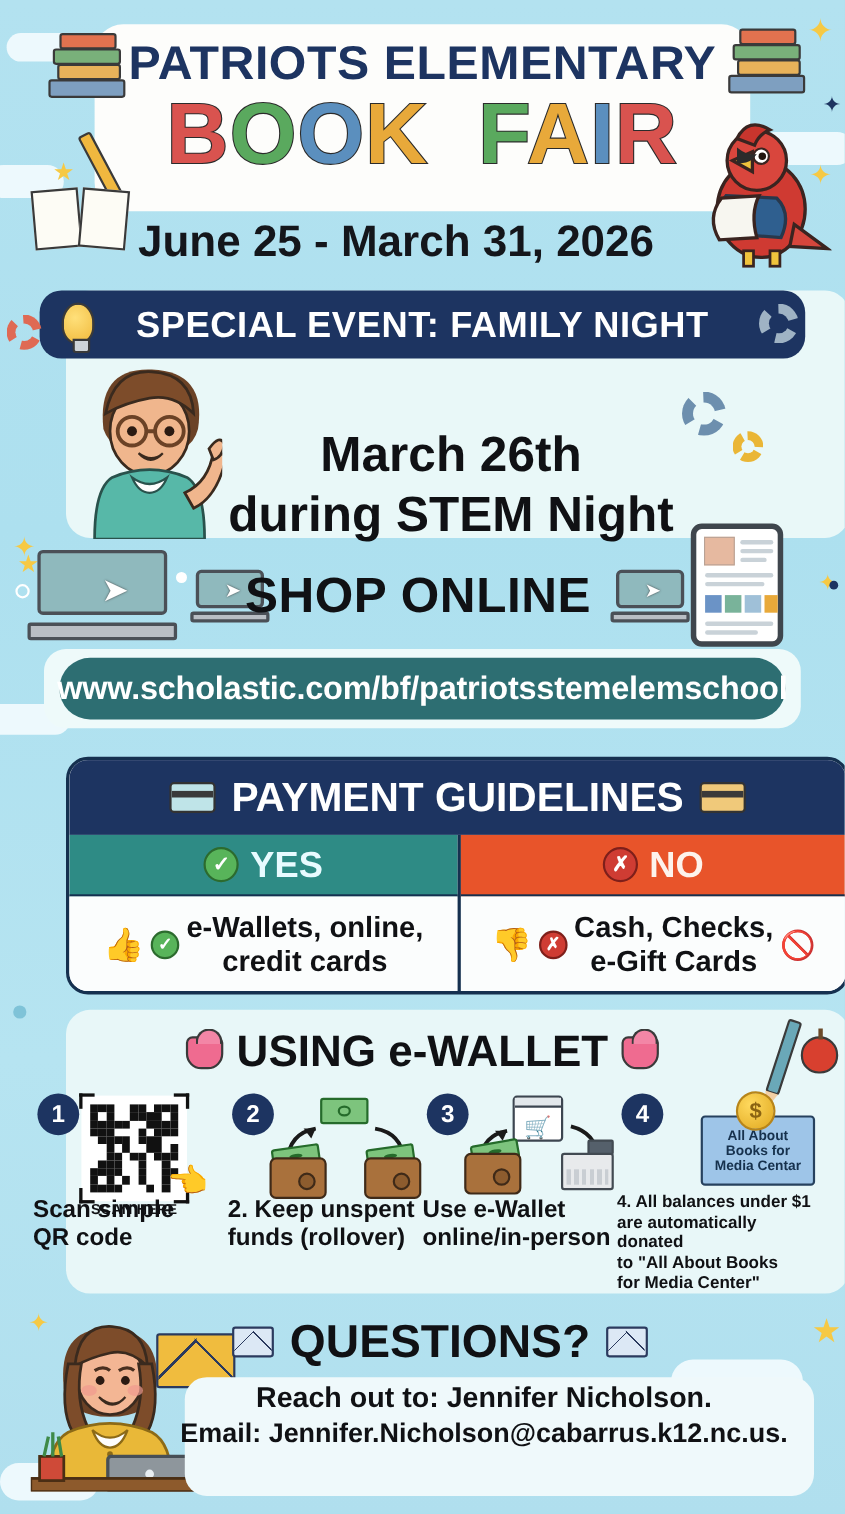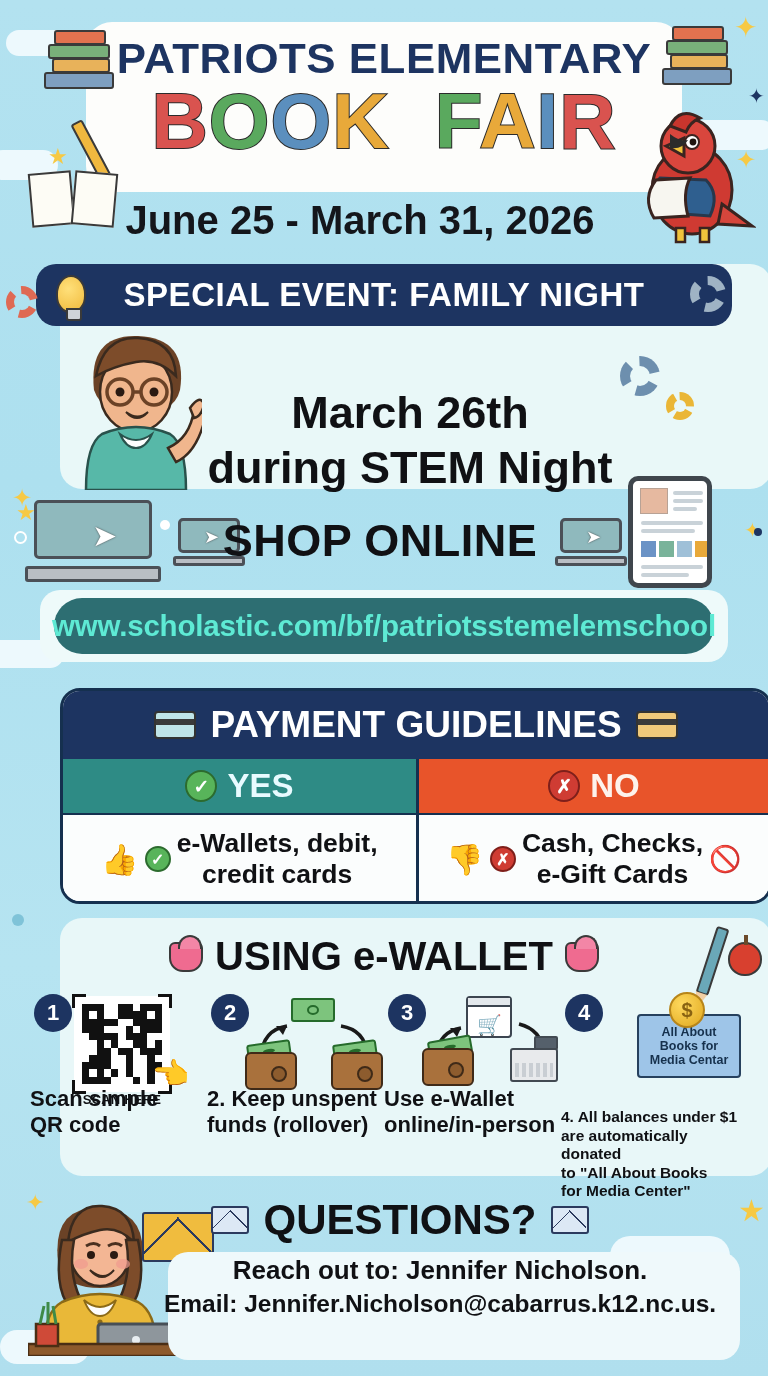--- a/index.html
+++ b/index.html
@@ -68,21 +68,21 @@
 
   
   .shop-title {
     position: absolute; left: 180px; top: 515px; width: 400px; text-align:center;
     font-size: 45px; font-weight: bold; color: #101114; letter-spacing: .5px;
   }
   #shop-url-wrap { position:absolute; left: 40px; top: 590px; width: 688px; height: 72px;
      background:#eefafa; border-radius: 20px; }
   #shop-url {
     position: absolute; left: 54px; top: 598px; width: 660px; height: 56px;
-    background: #2d6e72; border-radius: 30px; color: #5eead4;
+    background: #2d6e72; border-radius: 30px; color: #ffffff;
     display:flex; align-items:center; justify-content:center;
     font-size: 29.5px; font-weight: bold; letter-spacing: -.2px;
   }
 
   
   #pay-panel { left: 28px; top: 688px; width: 712px; height: 216px;
      background:#fdfefe; border: 3px solid #15304f; border-radius: 20px; overflow:hidden; }
   #pay-head { position:absolute; left:0; top:0; width: 100%; height: 68px;
      background:#1d3461; color:#fff; display:flex; align-items:center; justify-content:center;
      font-size: 37px; font-weight: bold; gap: 14px; }
@@ -369,21 +369,21 @@
     </div>
     <div class="pay-cols">
       <div class="pay-col">
         <div class="pay-label pay-yes-label">
           <span class="badge-ok" style="position:relative;width:32px;height:32px;font-size:19px;">✓</span>
           <span>YES</span>
         </div>
         <div class="pay-body">
           <span class="thumb" style="position:relative;font-size:30px;">👍</span>
           <span class="badge-ok" style="position:relative;width:26px;height:26px;font-size:16px;margin:0 6px;">✓</span>
-          <span style="white-space:pre-line;">e-Wallets, debit,
+          <span style="white-space:pre-line;">e-Wallets, online,
 credit cards</span>
         </div>
       </div>
       <div class="pay-col">
         <div class="pay-label pay-no-label">
           <span class="badge-no" style="position:relative;width:32px;height:32px;font-size:19px;">✗</span>
           <span>NO</span>
         </div>
         <div class="pay-body">
           <span class="thumb" style="position:relative;font-size:30px;">👎</span>
@@ -592,21 +592,21 @@
     </div>
 
     <div class="step">
       <div class="step-num">4</div>
       <div class="step-art">
         <div class="coin">$</div>
         <div class="don-box" style="white-space:pre-line;">All About
 Books for
 Media Centar</div>
       </div>
-      <div class="step-cap small" style="white-space:pre-line;margin-top:24px;">4. All balances under $1
+      <div class="step-cap small" style="white-space:pre-line;">4. All balances under $1
 are automatically donated
 to "All About Books
 for Media Center"</div>
     </div>
   </div>
 
   <svg class="person" style="left:28px;top:1196px;" width="150" height="160" viewBox="0 0 150 160">
     <path d="M30 66 q-6 -56 42 -54 q48 2 42 54 q-6 26 -42 26 q-36 0 -42 -26Z" fill="#6b4226"></path>
     <ellipse cx="72" cy="56" rx="30" ry="34" fill="#f3b694" stroke="#3a2a1e" stroke-width="2.5"></ellipse>
     <path d="M40 46 q4 -38 34 -36 q30 2 32 36 q-16 -16 -34 -12 q-18 4 -32 12Z" fill="#7d4c2a" stroke="#3a2a1e" stroke-width="2.5"></path>

